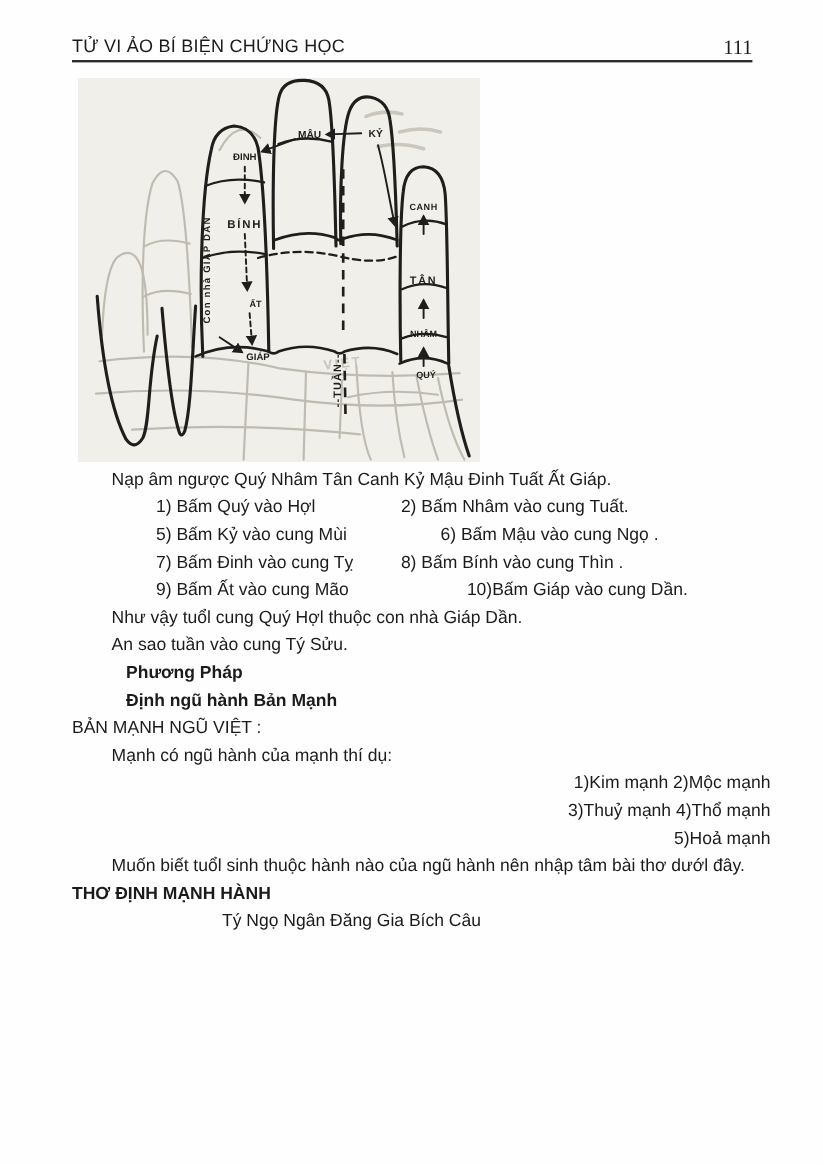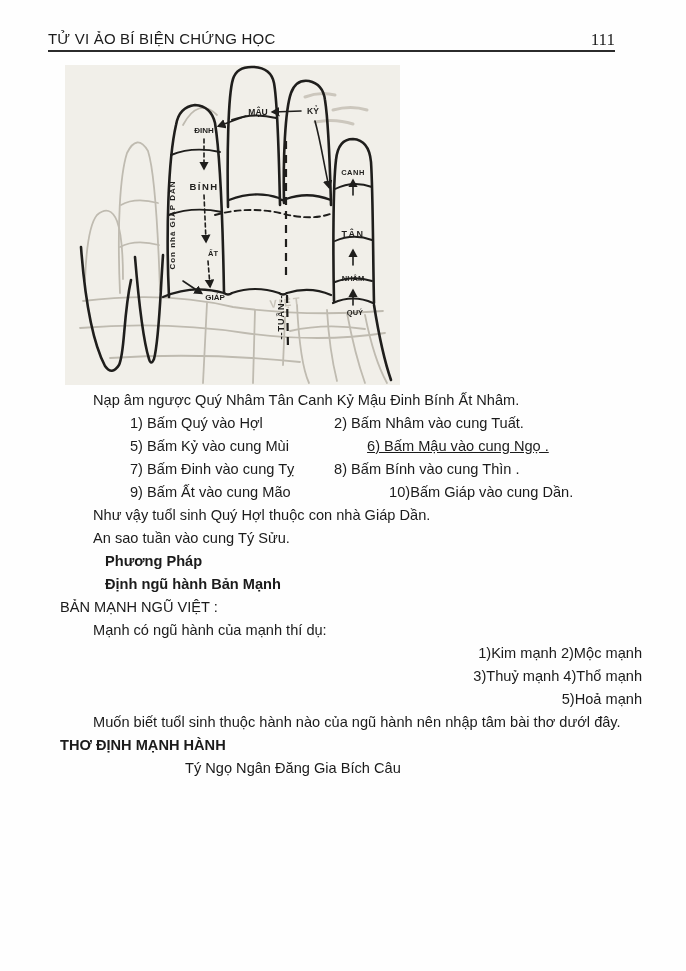--- a/index.html
+++ b/index.html
@@ -1,36 +1,36 @@
 <!DOCTYPE html>
 <html><head>
 <meta charset="utf-8">
 <style>
   html,body{margin:0;padding:0;background:#ffffff;}
   .page{position:relative;width:686px;height:971px;background:#fefefe;
         font-family:"Liberation Sans",sans-serif;color:#1b1b1b;overflow:hidden;}
 
   
-  .header{position:absolute;left:48px;top:22px;width:567px;display:flex;
+  .header{position:absolute;left:60px;top:22px;width:567px;display:flex;
           justify-content:space-between;align-items:flex-end;
           border-bottom:2px solid #2b2b2b;padding-bottom:3px;}
   .header .title{font-size:15px;letter-spacing:.2px;}
   .header .pageno{font-family:"Liberation Serif",serif;font-size:17px;line-height:15px;margin-top:10px;}
 
   
   .scan{position:absolute;left:65px;top:65px;width:335px;height:320px;background:#f1efe9;}
   .scan svg{display:block;}
 
   
   .content{position:absolute;left:60px;top:389px;width:582px;font-size:14.6px;line-height:23px;}
   .content p{margin:0;}
   .ind{padding-left:33px;}
   .step-row{padding-left:70px;}
   .s-left{display:inline-block;width:200px;}
-  .step-row.ind-sm .s-right{padding-left:33px;text-decoration:underline;}
+  .step-row.ind-sm .s-right{padding-left:33px;}
   .step-row.ind-lg .s-right{padding-left:55px;}
   .bold{font-weight:bold;}
   .m-head{padding-left:45px;}
   .gap-sm{margin-top:28px;}
   .manh-row{padding-left:125px;text-align:right;}
   .manh-row .m-left{display:inline-block;}
   .manh-rows .manh-row:nth-child(1) .m-left{width:112px;}
   .manh-rows .manh-row:nth-child(2) .m-left{width:152px;}
   .poem-head{margin-top:68px;}
   .poem-line{padding-left:125px;}
@@ -141,42 +141,42 @@
         <text x="288" y="172" font-size="9" letter-spacing="1.5">TÂN</text>
         <text x="288" y="216" font-size="7.5">NHÂM</text>
         <text x="290" y="250" font-size="7.5">QUÝ</text>
         <text x="110" y="160" font-size="8" letter-spacing="1" transform="rotate(-90 110 160)">Con nhà GIÁP DẦN</text>
         <text x="219" y="252" font-size="9" letter-spacing="1" transform="rotate(-90 219 252)">--TUẦN--</text>
       </g>
     </svg>
   </div>
 
   <div class="content">
-    <p class="ind">Nạp âm ngược Quý Nhâm Tân Canh Kỷ Mậu Đinh Bính Ất Nhâm.</p>
+    <p class="ind">Nạp âm ngược Quý Nhâm Tân Canh Kỷ Mậu Đinh Tuất Ất Giáp.</p>
 
     <div class="steps">
       <p class="step-row">
         <span class="s-left">1) Bấm Quý vào Hợl</span>
         <span class="s-right">2) Bấm Nhâm vào cung Tuất.</span>
       </p>
       <p class="step-row ind-sm">
         <span class="s-left">5) Bấm Kỷ vào cung Mùi</span>
         <span class="s-right">6) Bấm Mậu vào cung Ngọ .</span>
       </p>
       <p class="step-row">
         <span class="s-left">7) Bấm Đinh vào cung Tỵ</span>
         <span class="s-right">8) Bấm Bính vào cung Thìn .</span>
       </p>
       <p class="step-row ind-lg">
         <span class="s-left">9) Bấm Ất vào cung Mão</span>
         <span class="s-right">10)Bấm Giáp vào cung Dần.</span>
       </p>
     </div>
 
-    <p class="ind">Như vậy tuổl sinh Quý Hợl thuộc con nhà Giáp Dần.</p>
+    <p class="ind">Như vậy tuổl cung Quý Hợl thuộc con nhà Giáp Dần.</p>
     <p class="ind">An sao tuần vào cung Tý Sửu.</p>
 
     <p class="bold m-head gap-sm">Phương Pháp</p>
     <p class="bold m-head">Định ngũ hành Bản Mạnh</p>
 
     <p>BẢN MẠNH NGŨ VIỆT :</p>
     <p class="ind">Mạnh có ngũ hành của mạnh thí dụ:</p>
 
     <div class="manh-rows">
       <p class="manh-row">

